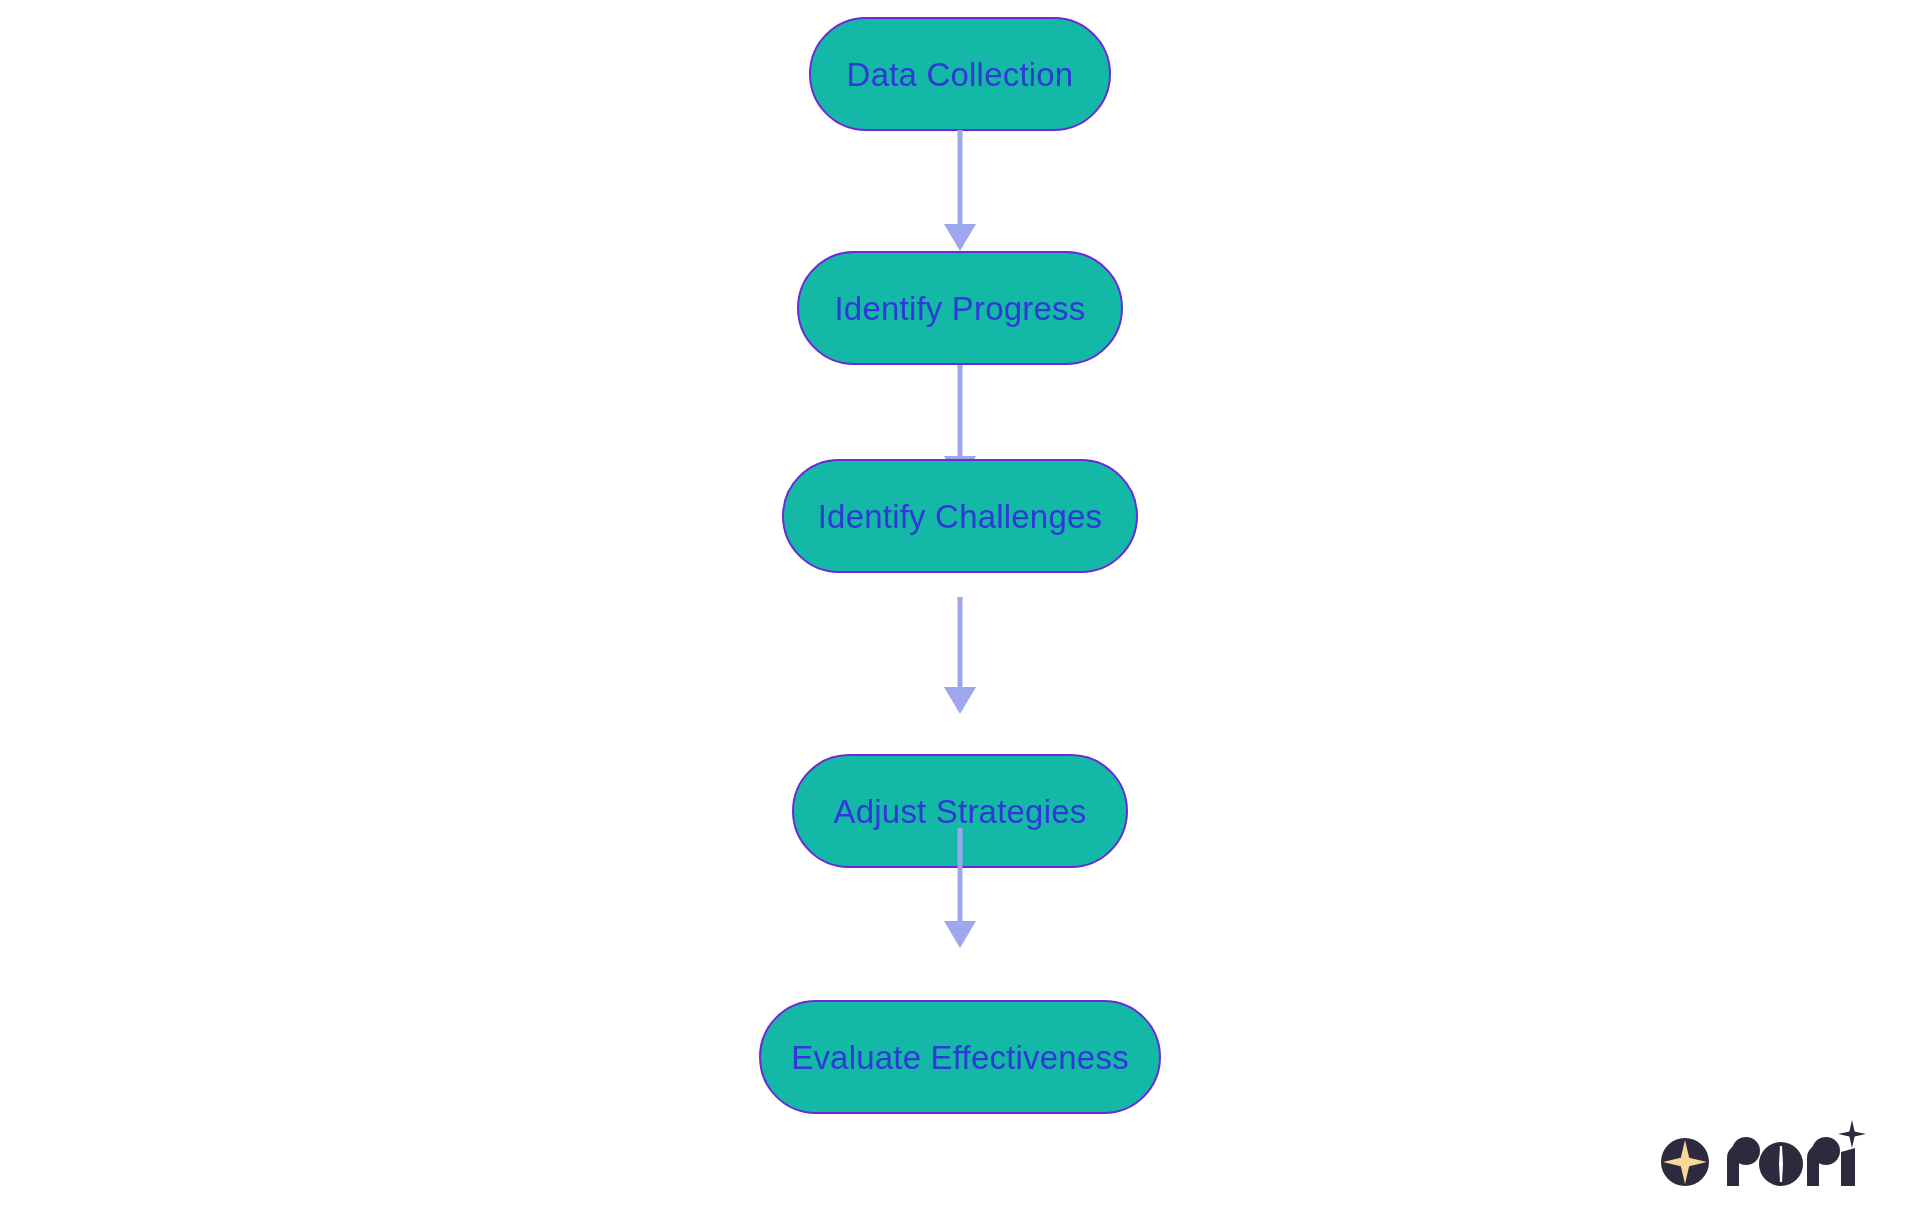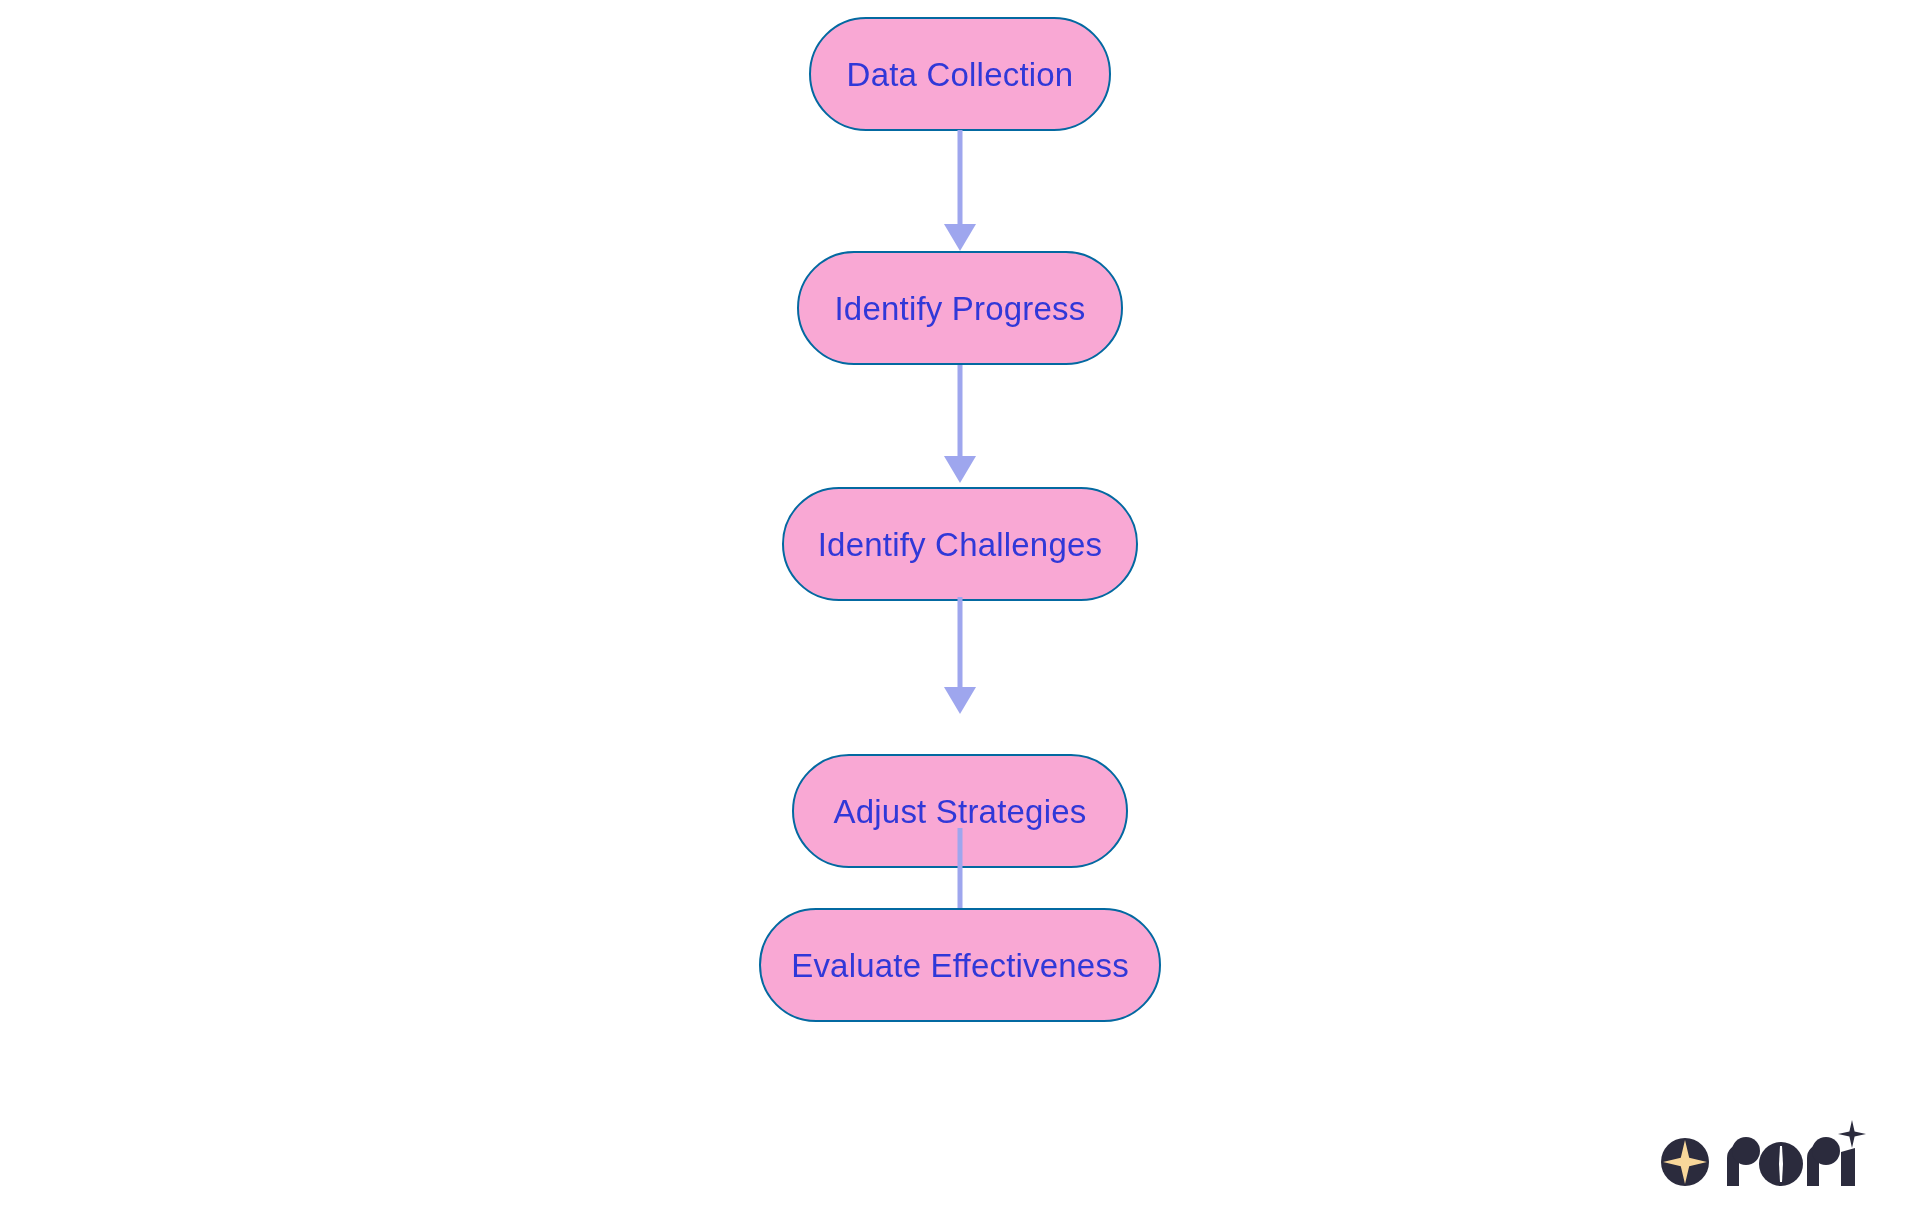--- a/index.html
+++ b/index.html
@@ -20,44 +20,44 @@
     inset: 0;
     width: 1920px;
     height: 1215px;
   }
 
   
   .node {
     position: absolute;
     box-sizing: border-box;
     height: 114px;
-    border: 2px solid #0369a1;
+    border: 2px solid #6d28d9;
     border-radius: 57px;
-    background: #f9a8d4;
+    background: #14b8a6;
     display: flex;
     align-items: center;
     justify-content: center;
     transform: translateX(-50%);
     left: 960px;
   }
   .node-label {
     font-family: "Liberation Sans", sans-serif;
     font-size: 33px;
     font-weight: 400;
     color: #3038d8;
     letter-spacing: 0.2px;
     white-space: nowrap;
     line-height: 1;
   }
 
   .node-0 { top: 17px;  width: 302px; }
   .node-1 { top: 251px; width: 326px; }
-  .node-2 { top: 487px; width: 356px; }
+  .node-2 { top: 459px; width: 356px; }
   .node-3 { top: 714px; width: 336px; margin-top: 40px; }
-  .node-4 { top: 908px; width: 402px; }
+  .node-4 { top: 1000px; width: 402px; }
 
   
   .connector {
     position: absolute;
     left: 960px;
     transform: translateX(-50%);
     width: 32px;
   }
   .connector .stem {
     position: absolute;

